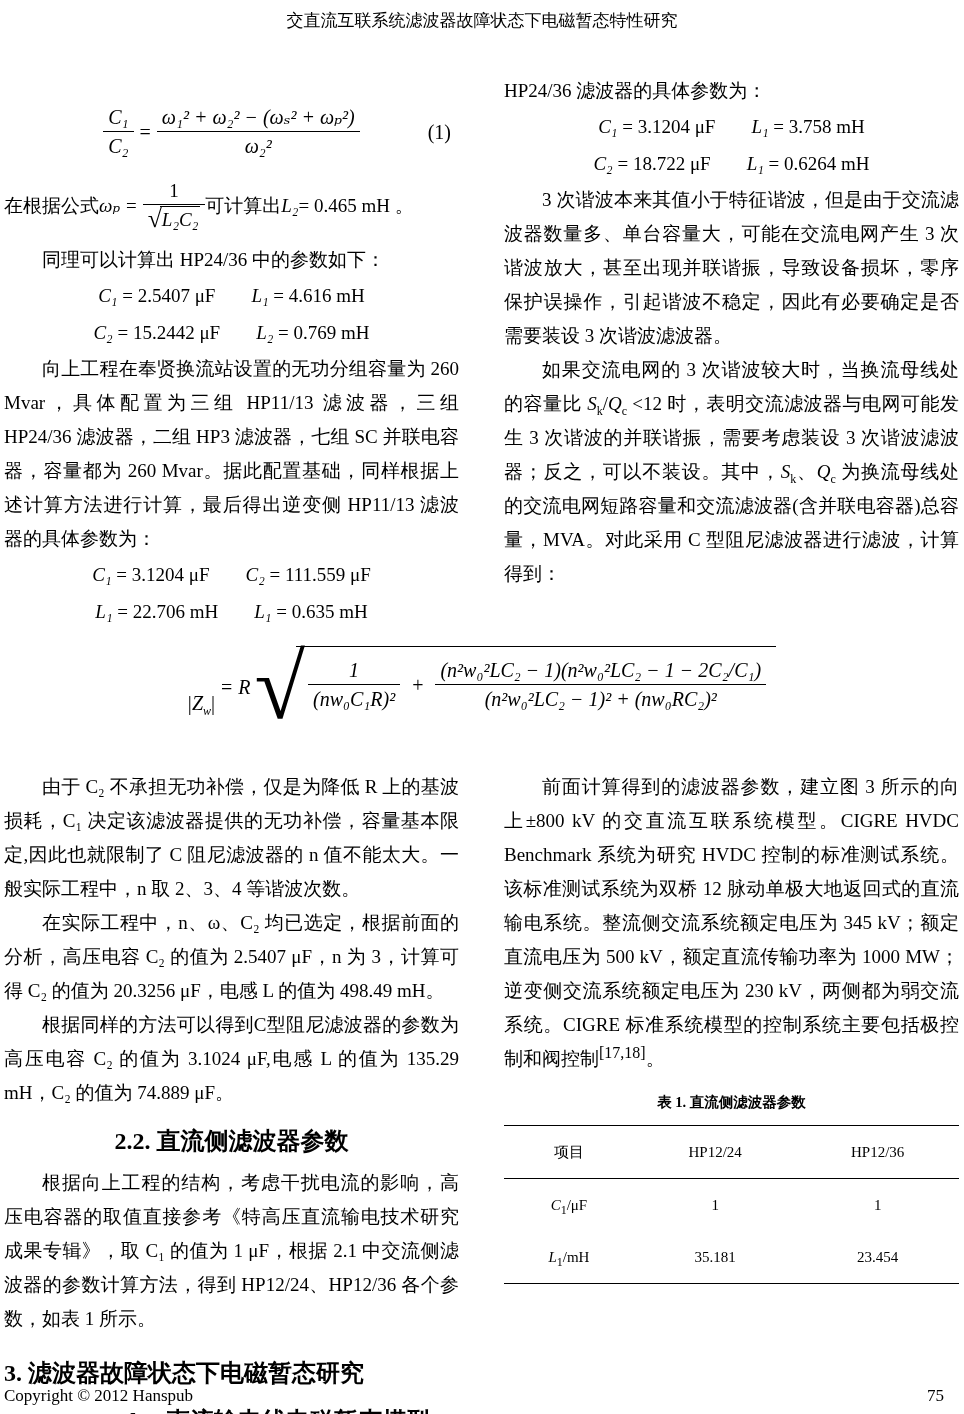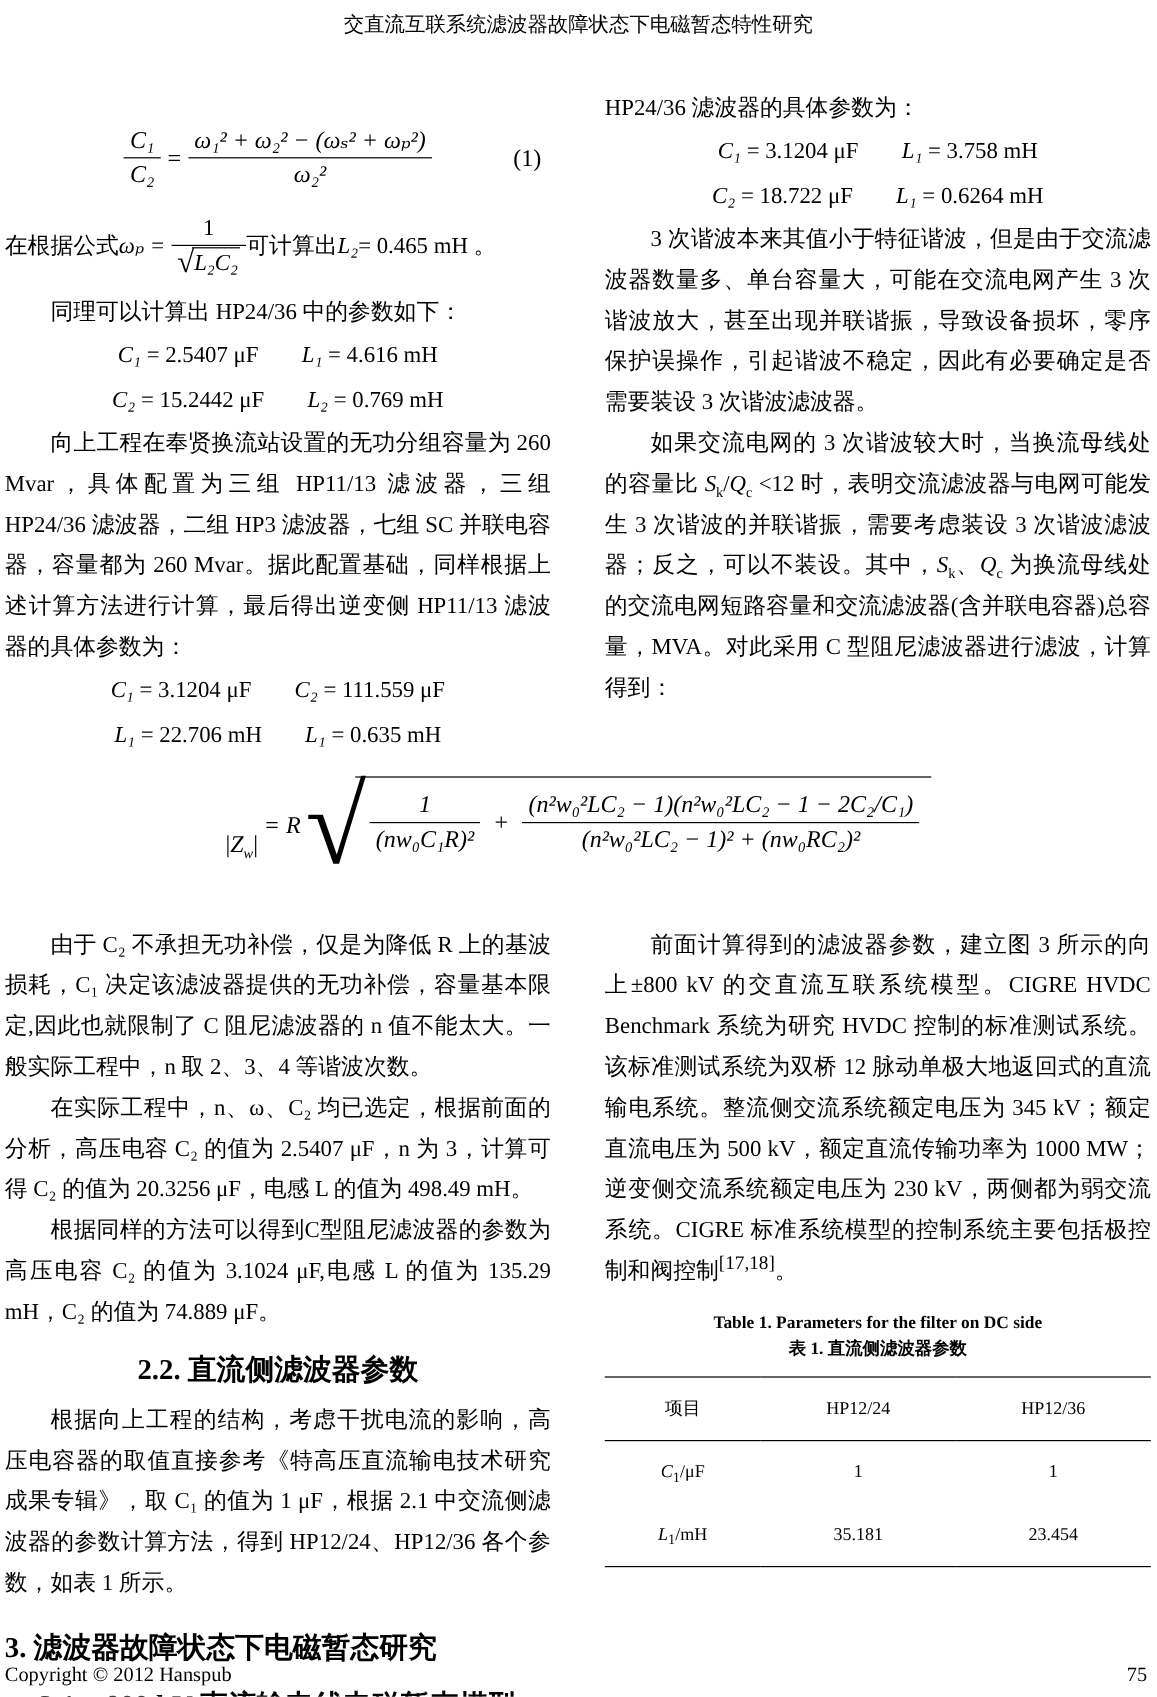--- a/index.html
+++ b/index.html
@@ -55,21 +55,21 @@
   
   .tablewrap{margin-top:16px;}
   .tcap{text-align:center;font-weight:bold;font-size:14.5px;line-height:21px;}
   table{width:100%;border-collapse:collapse;margin-top:12px;font-size:15px;
         border-top:1.6px solid #000;border-bottom:1.6px solid #000;}
   thead th{border-bottom:1.1px solid #000;font-weight:normal;padding:9px 4px;text-align:center;}
   tbody td{padding:9px 4px;text-align:center;}
   td.lbl i{font-style:italic;}
 
   
-  .footer{position:absolute;left:4px;right:8px;bottom:8px;display:flex;
+  .footer{position:absolute;left:4px;right:20px;bottom:8px;display:flex;
           justify-content:space-between;font-size:17px;}
 </style>
 </head>
 <body>
 
 <div class="page">
 
   <div class="running-head">交直流互联系统滤波器故障状态下电磁暂态特性研究</div>
 
   <div class="cols">
@@ -183,21 +183,20 @@
       <div class="h-sub">3.1. ±800 kV 直流输电线电磁暂态模型</div>
 
       <p class="indent">以 CIGRE HVDC Benchmark 模型为基础，根据</p>
     </div>
 
     <div class="col">
       <p class="indent"><span>前面计算得到的滤波器参数，建立图 3 所示的向上±800 kV 的交直流互联系统模型。CIGRE HVDC Benchmark 系统为研究 HVDC 控制的标准测试系统。该标准测试系统为双桥 12 脉动单极大地返回式的直流输电系统。整流侧交流系统额定电压为 345 kV；额定直流电压为 500 kV，额定直流传输功率为 1000 MW；逆变侧交流系统额定电压为 230 kV，两侧都为弱交流系统。CIGRE 标准系统模型的控制系统主要包括极控制和阀控制</span><sup class="cite">[17,18]</sup><span>。</span></p>
 
 
       <div class="tablewrap">
-        <div class="tcap">Table 1. Parameters for the filter on DC side</div>
         <div class="tcap">表 1. 直流侧滤波器参数</div>
         <table>
           <thead>
             <tr>
               <th>项目</th>
               <th>HP12/24</th>
               <th>HP12/36</th>
             </tr>
           </thead>
           <tbody>

